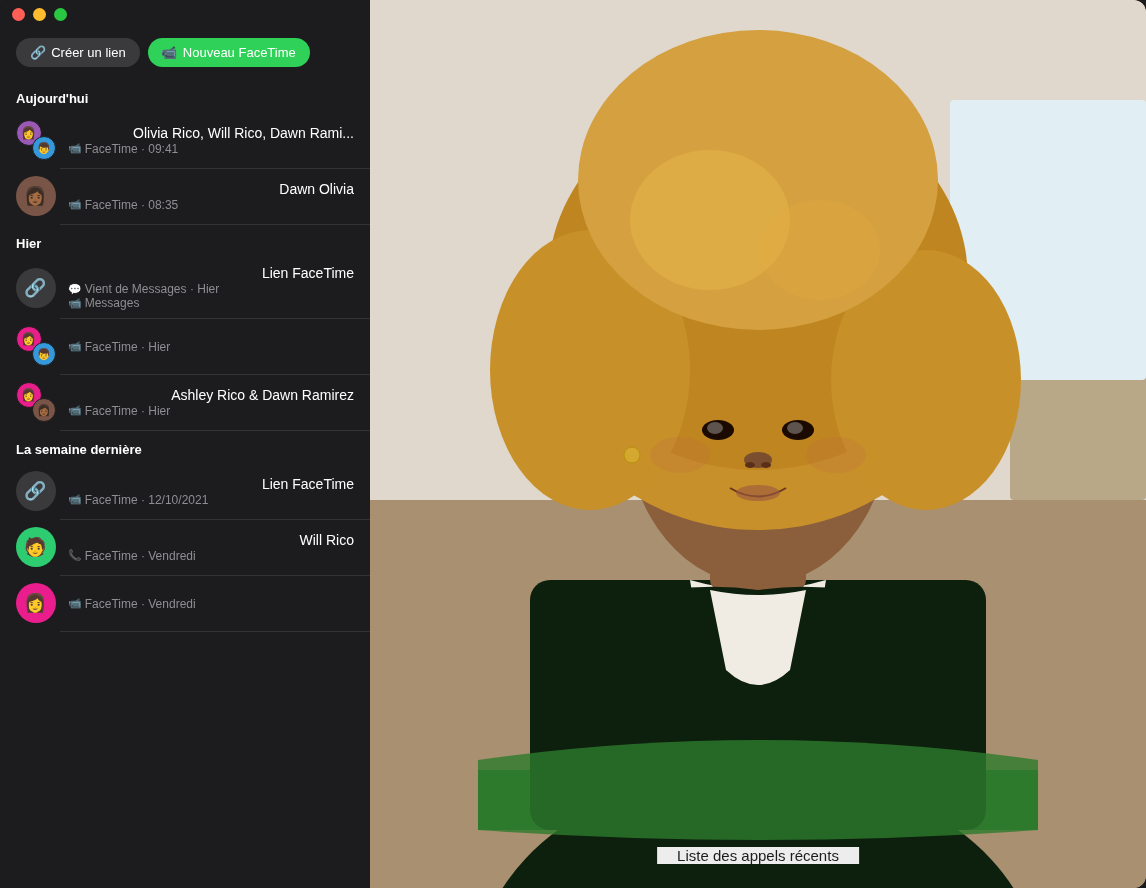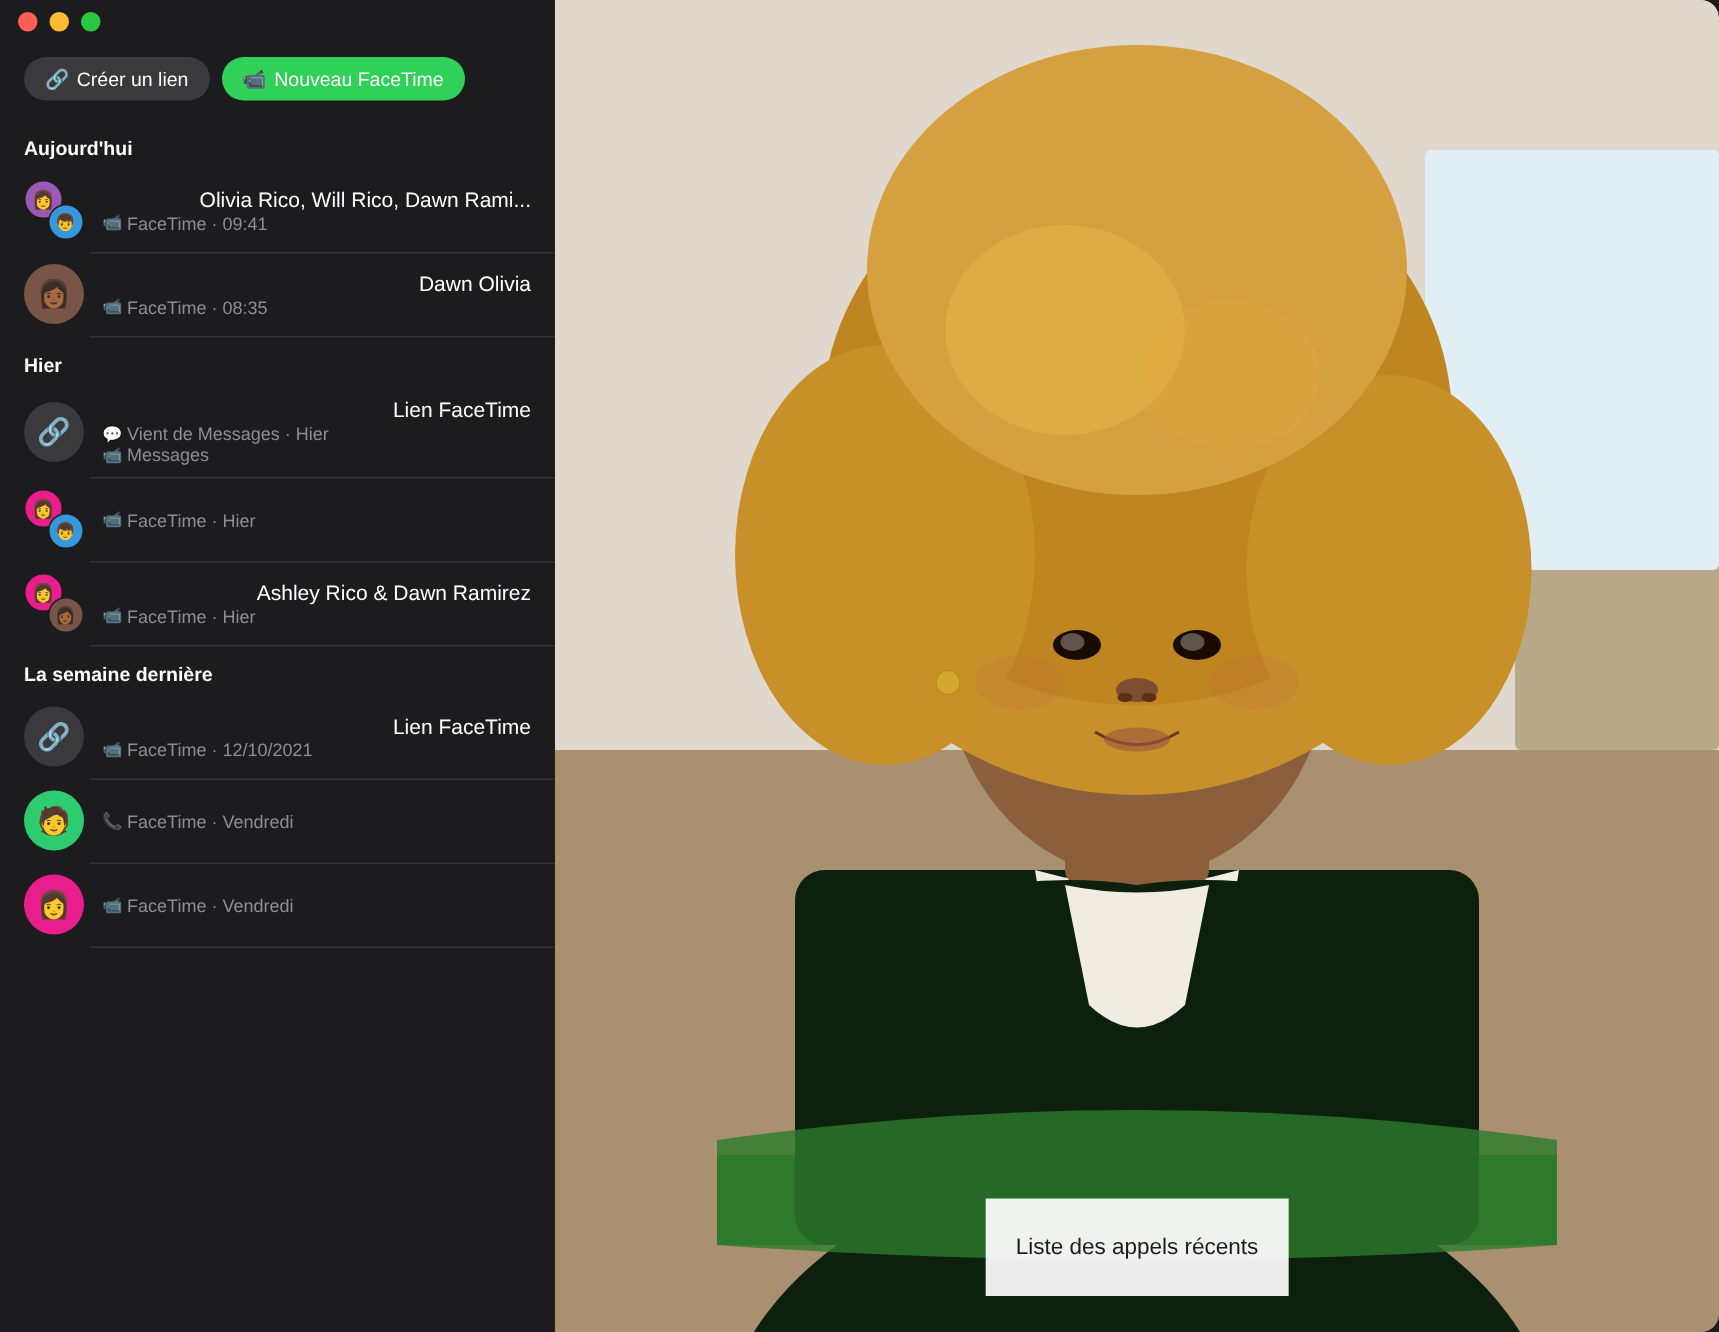--- a/index.html
+++ b/index.html
@@ -234,21 +234,21 @@
 
     
     .bottom-caption {
       position: absolute;
       bottom: 24px;
       left: 50%;
       transform: translateX(-50%);
       background: rgba(255,255,255,0.92);
       color: #1c1c1e;
       font-size: 15px;
-      padding: 24px 20px;
+      padding: 0 20px;
       border-radius: 0;
       white-space: nowrap;
       font-weight: 400;
     }
 
     
     .person-svg {
       position: absolute;
       top: 0; left: 0;
       width: 100%;
@@ -377,20 +377,21 @@
           <span>FaceTime · 12/10/2021</span>
         </div>
       </div>
     </div>
 
     <div class="call-item">
       <div class="avatar-container">
         <div class="avatar-circle av-teal">🧑</div>
       </div>
       <div class="call-info">
+        <div class="call-name">Will Rico</div>
         <div class="call-detail">
           <span class="phone-icon">📞</span>
           <span>FaceTime · Vendredi</span>
         </div>
       </div>
     </div>
 
     <div class="call-item">
       <div class="avatar-container">
         <div class="avatar-circle av-pink">👩</div>

